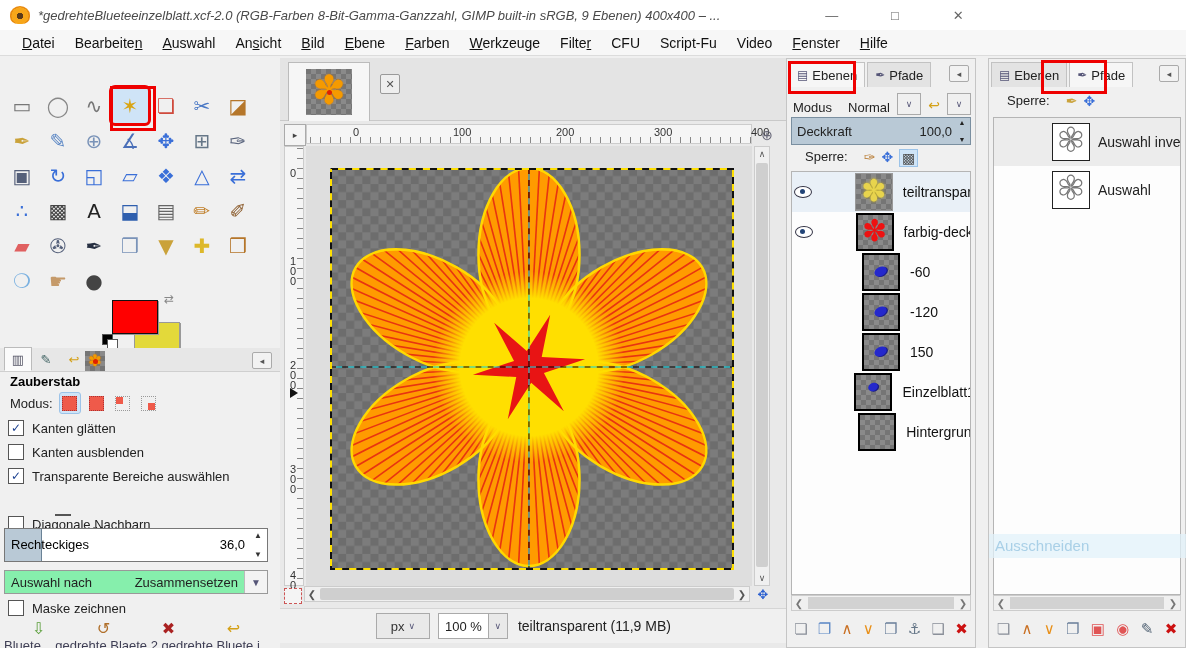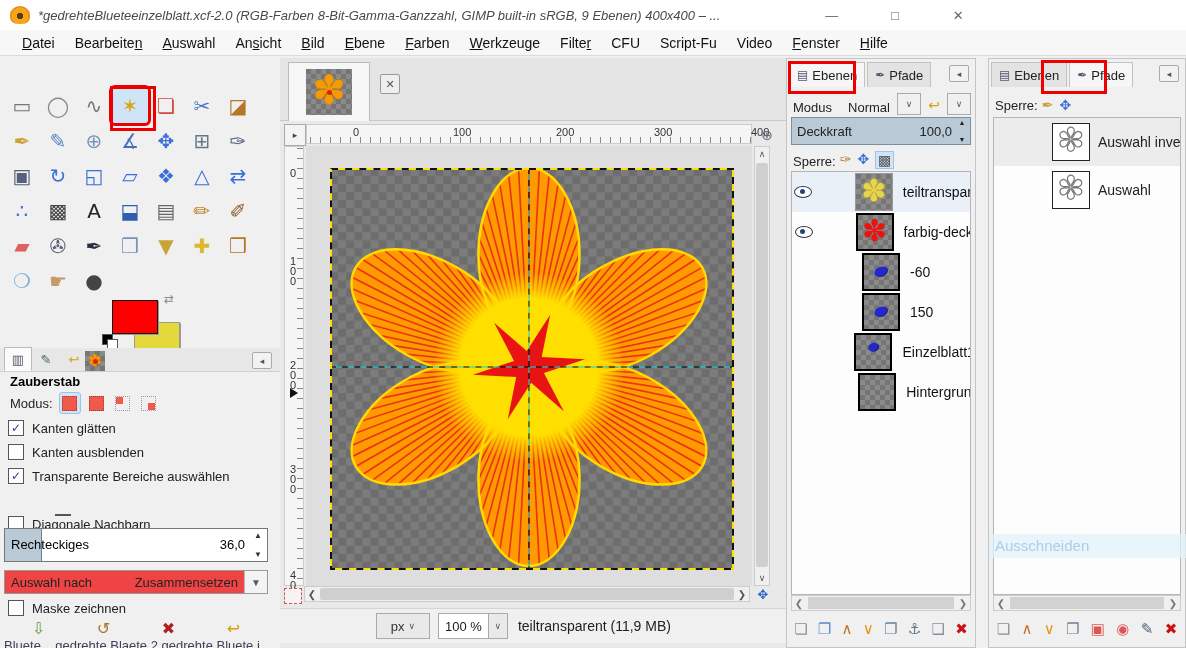--- a/index.html
+++ b/index.html
@@ -51,21 +51,21 @@
   .mode-chip.m-out .sq::after{content:"";position:absolute;width:7px;height:7px;background:#ef5a4a;left:0;top:0;}
   .mode-chip.m-out2 .sq{background:transparent;border:1px dotted #999;position:relative;}
   .mode-chip.m-out2 .sq::after{content:"";position:absolute;width:7px;height:7px;background:#ef5a4a;right:0;bottom:0;}
   .cb-row{position:absolute;left:8px;height:20px;display:flex;align-items:center;gap:8px;}
   .cbx{width:14px;height:14px;background:#fff;border:1px solid #555;display:flex;align-items:center;justify-content:center;font-size:12px;color:#1a3f8f;font-weight:bold;}
   #threshold{position:absolute;left:4px;top:470px;width:264px;height:34px;background:#fff;border:1px solid #777;box-sizing:border-box;}
   #threshold .fill{position:absolute;left:0;top:0;bottom:0;width:36px;background:#b9c9d6;border-right:1px solid #6a8296;}
   #threshold .tlabel{position:absolute;left:6px;top:8px;color:#000;}
   #threshold .tvalue{position:absolute;right:22px;top:8px;color:#000;}
   #threshold .spin{position:absolute;right:2px;top:2px;width:14px;height:28px;display:flex;flex-direction:column;align-items:center;justify-content:space-between;font-size:8px;color:#333;}
-  #select-by{position:absolute;left:4px;top:512px;width:264px;height:24px;background:#ef4444;border:1px solid #999;box-sizing:border-box;display:flex;align-items:center;}
+  #select-by{position:absolute;left:4px;top:512px;width:264px;height:24px;background:#86efac;border:1px solid #999;box-sizing:border-box;display:flex;align-items:center;}
   #select-by .sb-label{margin-left:6px;}
   #select-by .sb-value{margin-left:auto;margin-right:6px;}
   #select-by .sb-chev{width:22px;height:22px;border-left:1px solid #bbb;background:#f3f3f3;display:flex;align-items:center;justify-content:center;color:#557;font-size:10px;}
   #to-buttons{position:absolute;left:6px;top:558px;width:260px;height:24px;display:flex;justify-content:space-around;align-items:center;}
   #to-buttons .btn{font-size:16px;}
   #taskbar-text{position:absolute;left:4px;top:580px;width:276px;height:10px;overflow:hidden;color:#3f3f55;font-size:13px;white-space:nowrap;}
 
   
   #canvas-pane{left:280px;top:58px;width:506px;height:590px;background:#e9e9e9;}
   #img-tabstrip{position:absolute;left:0;top:0;width:506px;height:62px;background:#e4e4e4;border-bottom:1px solid #c9c9c9;}
@@ -111,21 +111,21 @@
   .pane-collapse{position:absolute;right:6px;top:6px;width:18px;height:15px;border:1px solid #aaa;background:#f2f2f2;color:#555;font-size:9px;display:flex;align-items:center;justify-content:center;border-radius:2px;}
   .anno{position:absolute;border:3px solid #ee0000;pointer-events:none;z-index:60;}
   #mode-row-l{position:absolute;left:6px;top:34px;right:4px;height:22px;display:flex;align-items:flex-end;}
   #mode-row-l .mval{margin-left:auto;margin-right:4px;}
   .mini-dd{width:22px;height:20px;border:1px solid #aaa;background:#f0f0f0;display:flex;align-items:center;justify-content:center;font-size:9px;color:#557;margin-left:3px;}
   .mini-ic{width:20px;height:20px;display:flex;align-items:center;justify-content:center;font-size:14px;margin-left:3px;}
   #opacity-row{position:absolute;left:4px;top:58px;right:4px;height:28px;background:#b9c9d6;border:1px solid #7a8fa0;box-sizing:border-box;padding-left:29px;}
   #opacity-row .olabel{position:absolute;left:5px;top:6px;}
   #opacity-row .ovalue{position:absolute;right:18px;top:6px;}
   #opacity-row .spin{position:absolute;right:2px;top:1px;width:12px;height:24px;display:flex;flex-direction:column;justify-content:space-between;align-items:center;font-size:7px;color:#222;}
-  .lock-row{position:absolute;left:6px;height:20px;display:flex;align-items:flex-end;gap:4px;font-size:13px;}
+  .lock-row{position:absolute;left:18px;height:20px;display:flex;align-items:flex-start;gap:16px;font-size:13px;}
   .lock-ic{font-size:14px;}
   .lock-ic.hl{background:#cfe4f7;border:1px solid #9cc3e8;padding:0 2px;}
   .list-box{position:absolute;left:4px;right:4px;background:#fdfdfd;border:1px solid #b5b5b5;overflow:hidden;}
   .layer-row{height:40px;display:flex;align-items:center;white-space:nowrap;}
   .layer-row.selrow{background:#e9f0f7;}
   .eye-slot{width:30px;display:flex;justify-content:center;}
   .eye{width:16px;height:10px;border:1.5px solid #334;border-radius:50%;position:relative;background:#fff;}
   .eye::after{content:"";position:absolute;left:4.5px;top:1.5px;width:5px;height:5px;border-radius:50%;background:#247;}
   .lthumb{width:38px;height:38px;margin-left:40px;box-sizing:border-box;border:2px solid #000;background:repeating-conic-gradient(#8a8a8a 0% 25%, #757575 0% 50%) 0 0/10px 10px;position:relative;flex:none;}
   .lname{margin-left:10px;font-size:14px;color:#111;overflow:hidden;}
@@ -739,20 +739,27 @@
       </div>
 
       <div class="layer-row">
         <span class="eye-slot">
           <span class="eye" style="visibility: hidden;"></span>
         </span>
         <span class="lthumb v-petal"></span>
         <span class="lname">-60</span>
       </div>
 
+      <div class="layer-row">
+        <span class="eye-slot">
+          <span class="eye" style="visibility: hidden;"></span>
+        </span>
+        <span class="lthumb v-petal"></span>
+        <span class="lname">-120</span>
+      </div>
 
       <div class="layer-row">
         <span class="eye-slot">
           <span class="eye" style="visibility: hidden;"></span>
         </span>
         <span class="lthumb v-petal"></span>
         <span class="lname">150</span>
       </div>
 
 

